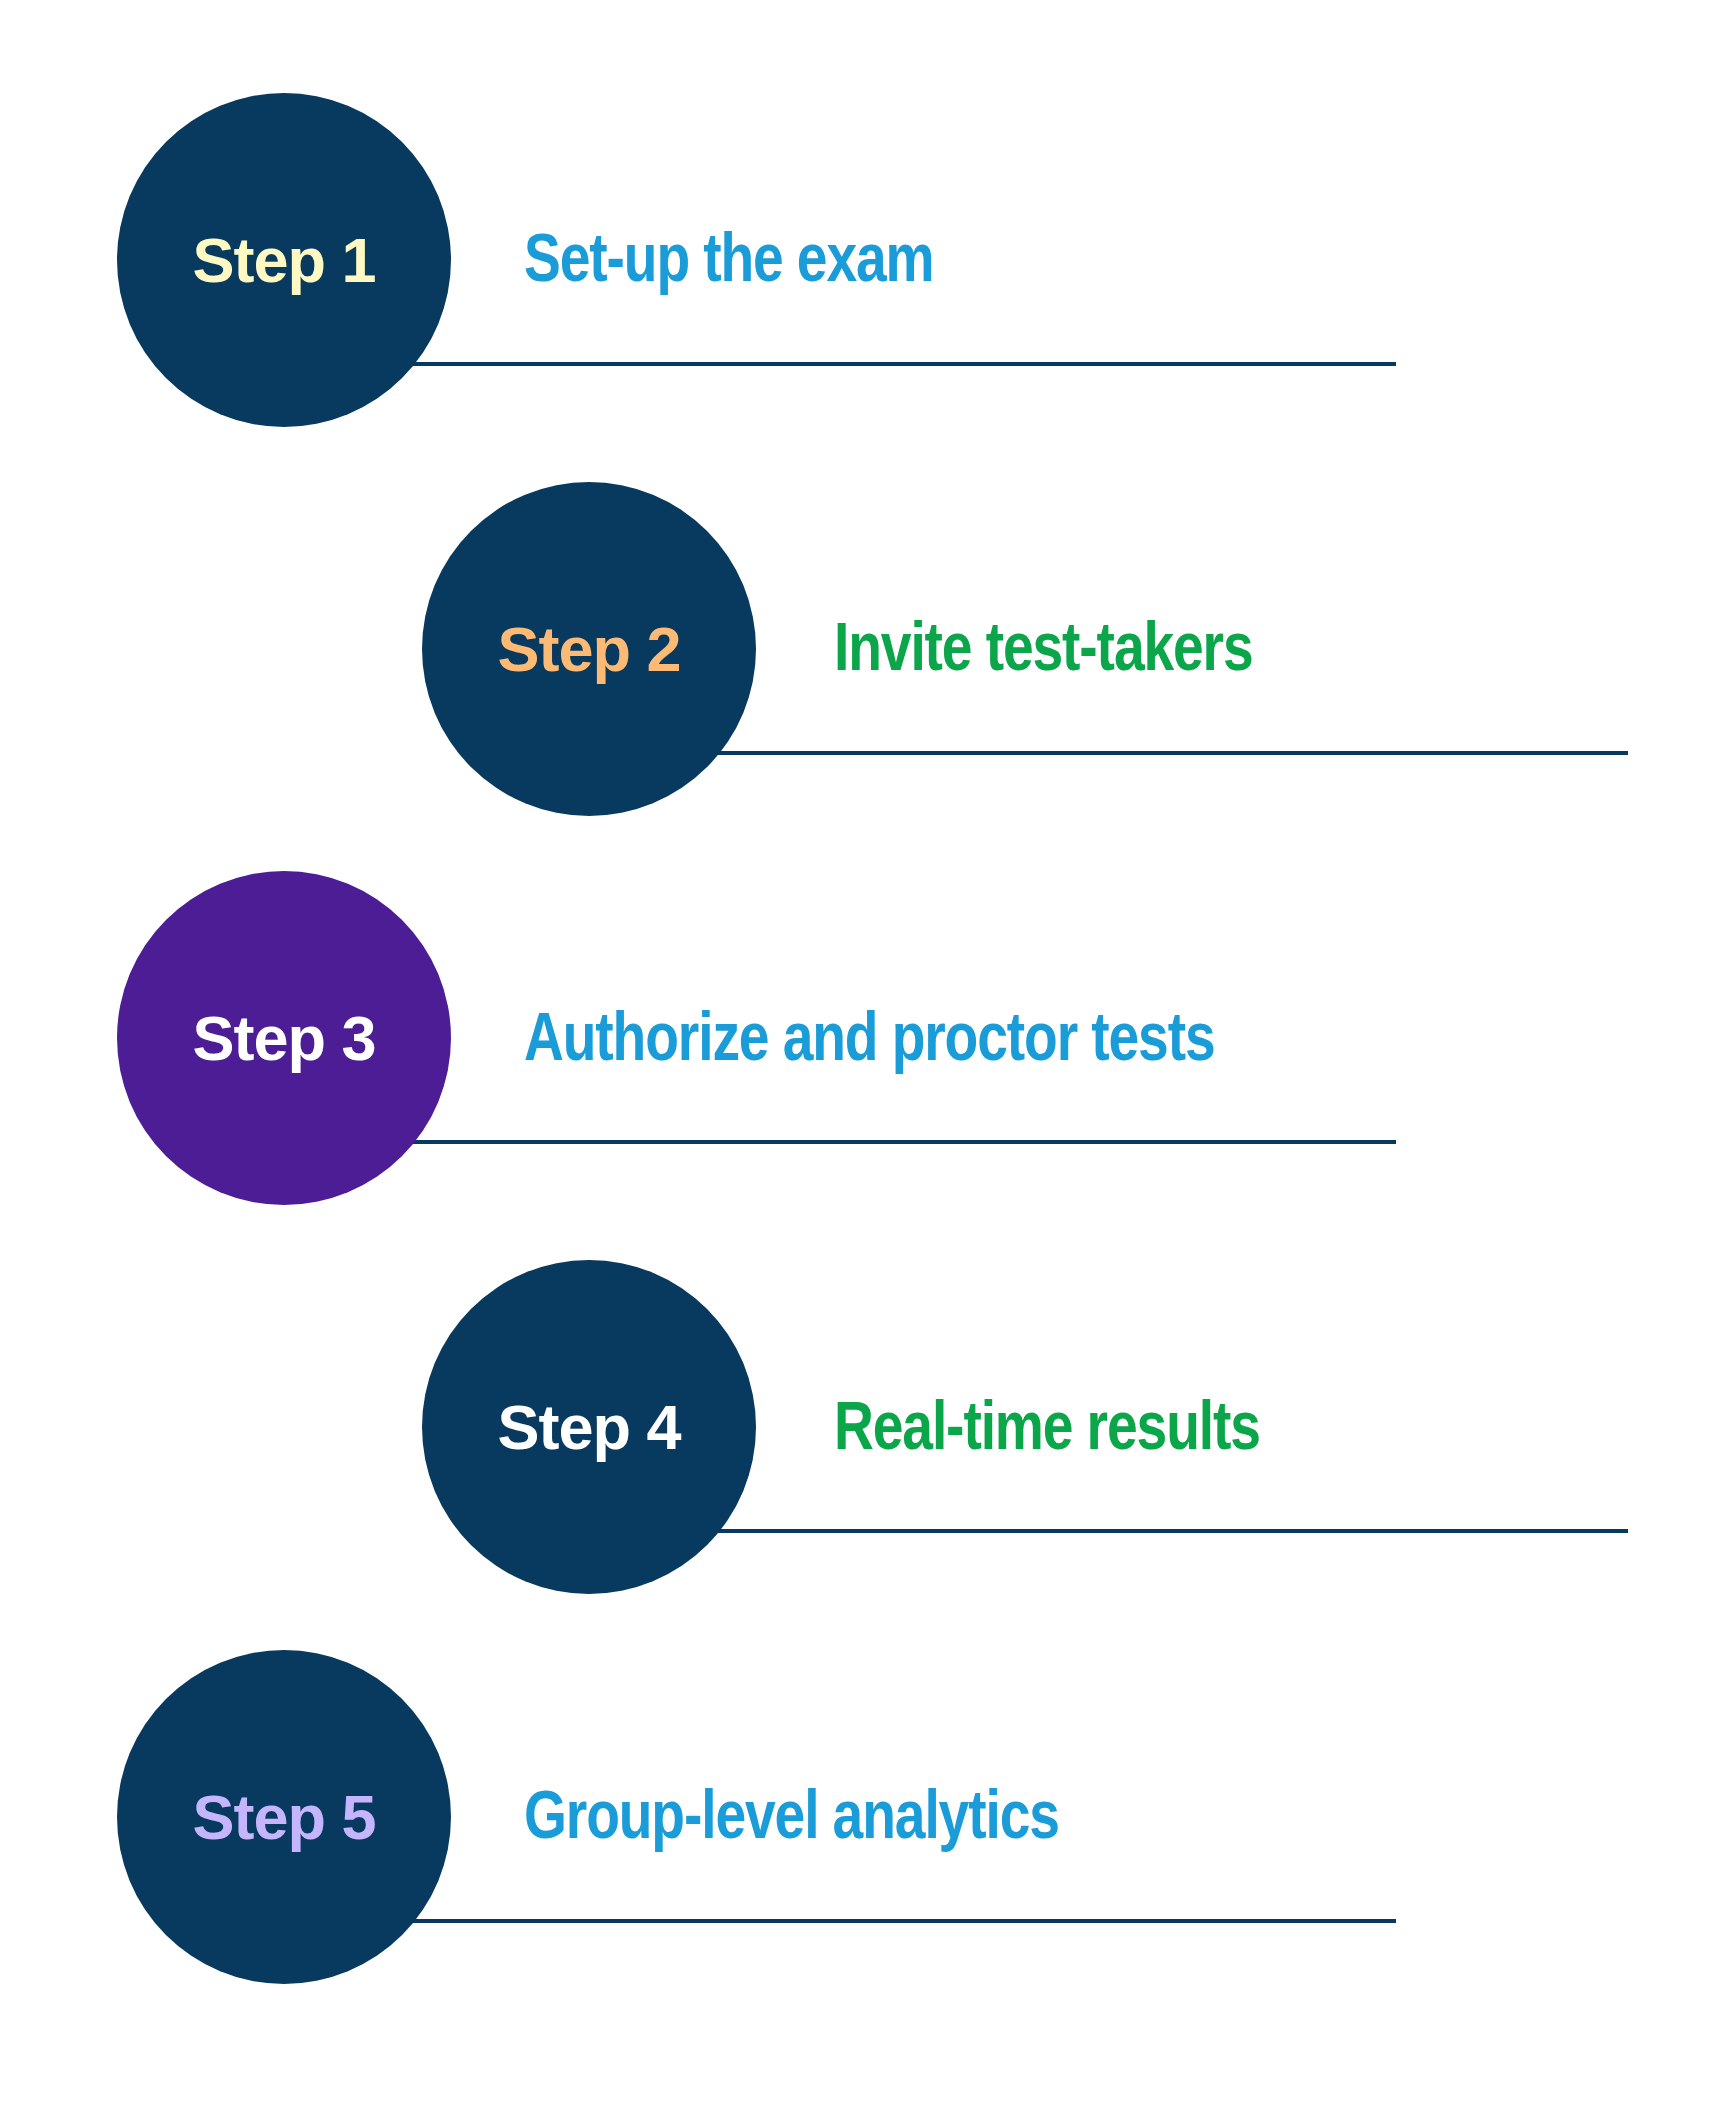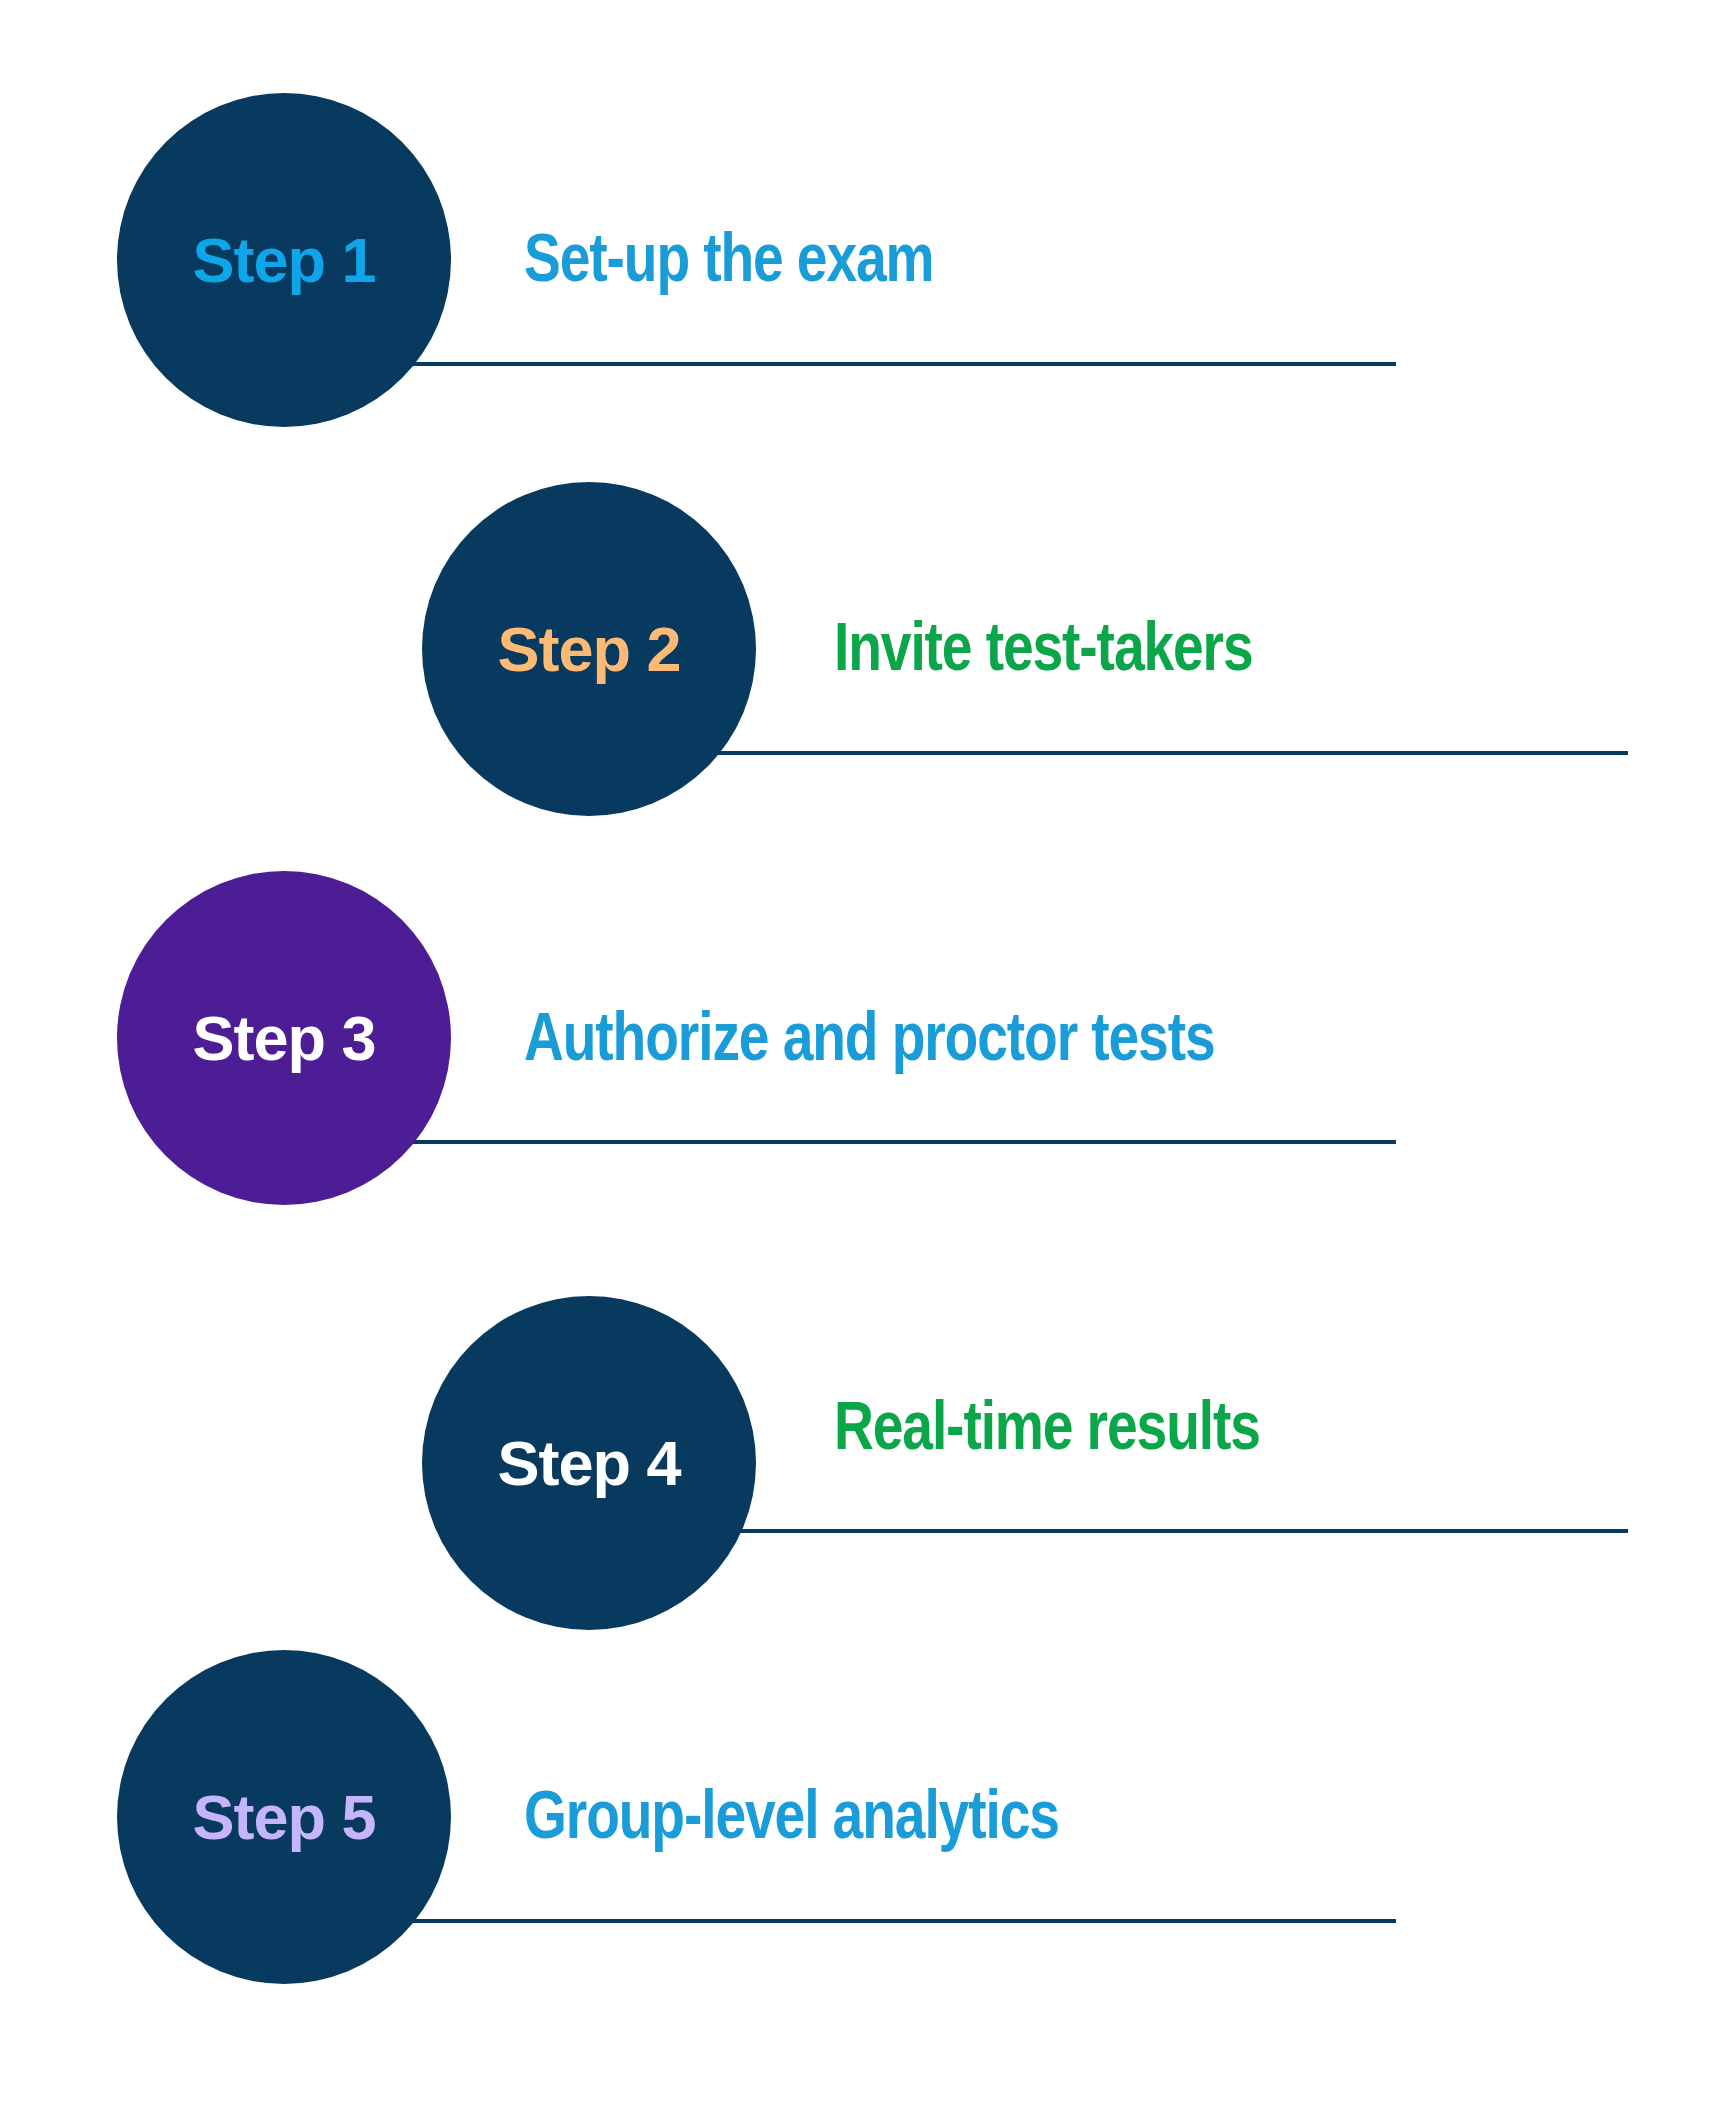--- a/index.html
+++ b/index.html
@@ -49,21 +49,21 @@
   }
 </style>
 </head>
 <body>
 
 <div id="canvas">
 
     <div>
       <div class="connector-line" style="left: 284px; top: 362px; width: 1112px; background: rgb(8, 57, 94);"></div>
       <div class="step-circle" style="left: 117px; top: 93px; background: rgb(8, 57, 94);">
-        <span class="step-number" style="color: #0ea5e9;">Step 1</span>
+        <span class="step-number" style="color: #fef9c3;">Step 1</span>
       </div>
       <span class="step-title" style="left: 524px; top: 260px; color: rgb(25, 156, 216);">Set-up the exam</span>
     </div>
 
     <div>
       <div class="connector-line" style="left: 589px; top: 751px; width: 1039px; background: rgb(8, 57, 94);"></div>
       <div class="step-circle" style="left: 422px; top: 482px; background: rgb(8, 57, 94);">
         <span class="step-number" style="color: #fdba74;">Step 2</span>
       </div>
       <span class="step-title" style="left: 834px; top: 649px; color: rgb(12, 166, 74);">Invite test-takers</span>
@@ -72,21 +72,21 @@
     <div>
       <div class="connector-line" style="left: 284px; top: 1140px; width: 1112px; background: rgb(8, 57, 94);"></div>
       <div class="step-circle" style="left: 117px; top: 871px; background: #4c1d95;">
         <span class="step-number" style="color: rgb(255, 255, 255);">Step 3</span>
       </div>
       <span class="step-title" style="left: 524px; top: 1039px; color: rgb(25, 156, 216);">Authorize and proctor tests</span>
     </div>
 
     <div>
       <div class="connector-line" style="left: 589px; top: 1529px; width: 1039px; background: rgb(8, 57, 94);"></div>
-      <div class="step-circle" style="left: 422px; top: 1296px; background: rgb(8, 57, 94);">
+      <div class="step-circle" style="left: 422px; top: 1260px; background: rgb(8, 57, 94);">
         <span class="step-number" style="color: rgb(255, 255, 255);">Step 4</span>
       </div>
       <span class="step-title" style="left: 834px; top: 1428px; color: rgb(12, 166, 74);">Real-time results</span>
     </div>
 
     <div>
       <div class="connector-line" style="left: 284px; top: 1919px; width: 1112px; background: rgb(8, 57, 94);"></div>
       <div class="step-circle" style="left: 117px; top: 1650px; background: rgb(8, 57, 94);">
         <span class="step-number" style="color: #c4b5fd;">Step 5</span>
       </div>

